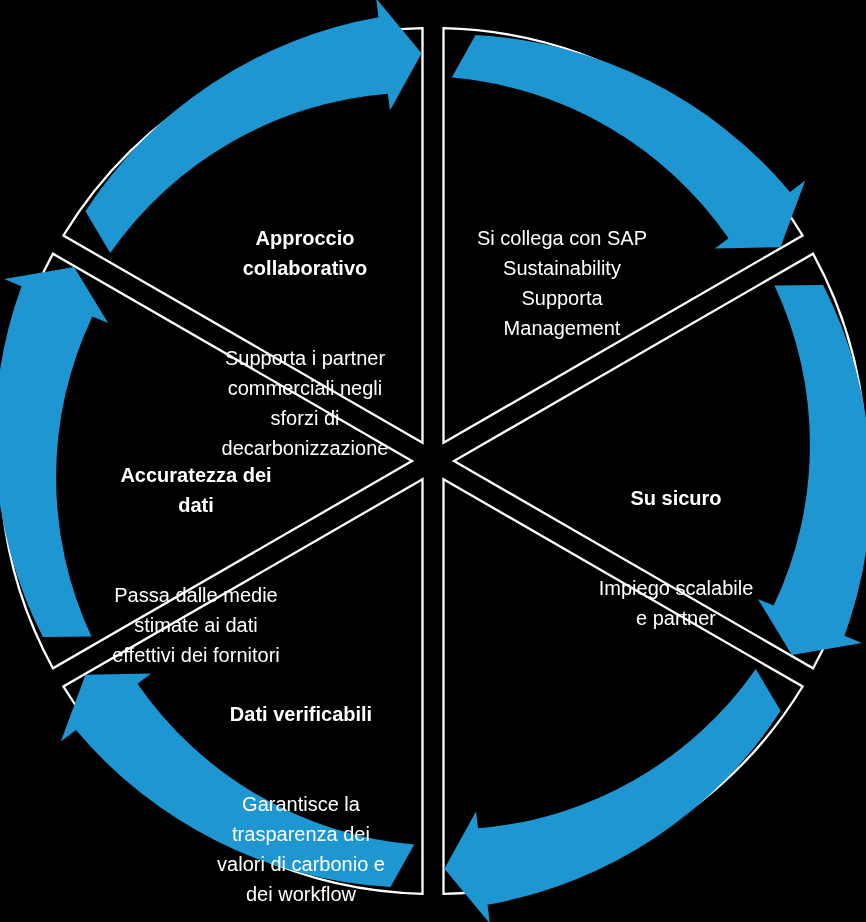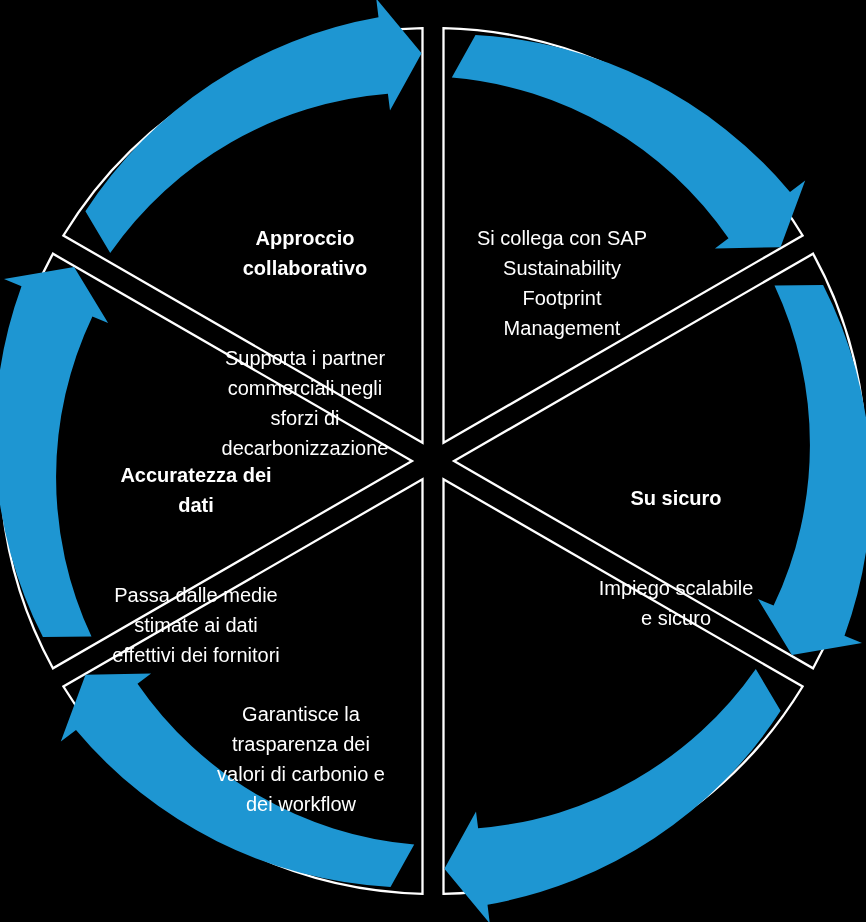--- a/index.html
+++ b/index.html
@@ -56,32 +56,33 @@
       <path d="M823.1 284.9 A440 440 0 0 1 844.5 635.7 L862.0 643.1 L791.9 655.1 L757.9 598.9 L773.6 605.6 A375 375 0 0 0 774.5 285.5 Z" fill="#1E96D2"></path>
       <path d="M780.6 710.8 A440 440 0 0 1 487.5 904.7 L489.8 923.5 L444.4 868.8 L476.0 811.4 L478.1 828.2 A375 375 0 0 0 755.8 669.0 Z" fill="#1E96D2"></path>
       <path d="M390.5 886.9 A440 440 0 0 1 76.0 730.0 L60.8 741.4 L85.5 674.8 L151.1 673.4 L137.5 683.7 A375 375 0 0 0 414.2 844.5 Z" fill="#1E96D2"></path>
       <path d="M42.9 637.1 A440 440 0 0 1 21.5 286.3 L4.0 278.9 L74.1 266.9 L108.1 323.1 L92.4 316.4 A375 375 0 0 0 91.5 636.5 Z" fill="#1E96D2"></path>
       <path d="M85.4 211.2 A440 440 0 0 1 378.5 17.3 L376.2 -1.5 L421.6 53.2 L390.0 110.6 L387.9 93.8 A375 375 0 0 0 110.2 253.0 Z" fill="#1E96D2"></path>
     </svg>
 
   <div class="seg-label pos-top-right">
     <div class="seg-body">Si collega con SAP
 Sustainability
-Footprint
+Supporta
 Management</div>
   </div>
 
   <div class="seg-label pos-right">
     <div class="seg-title">Su sicuro</div>
     <div class="seg-body">Impiego scalabile
-e sicuro</div>
+e partner</div>
   </div>
 
 
   <div class="seg-label pos-bottom-left">
+    <div class="seg-title">Dati verificabili</div>
     <div class="seg-body">Garantisce la
 trasparenza dei
 valori di carbonio e
 dei workflow</div>
   </div>
 
   <div class="seg-label pos-left">
     <div class="seg-title">Accuratezza dei
 dati</div>
     <div class="seg-body">Passa dalle medie

